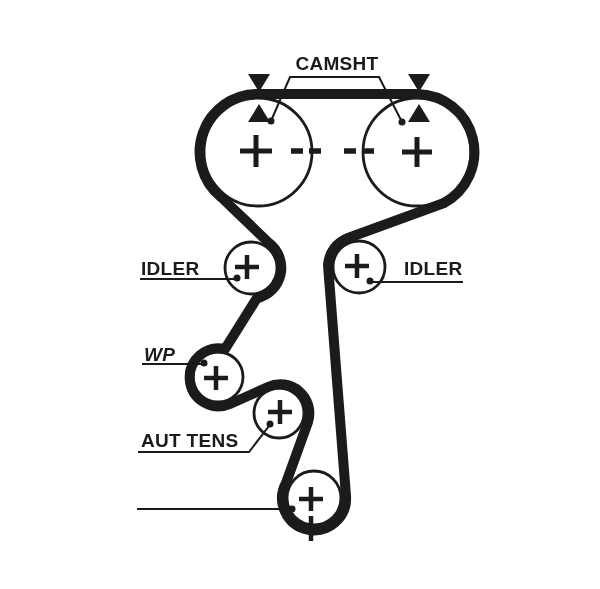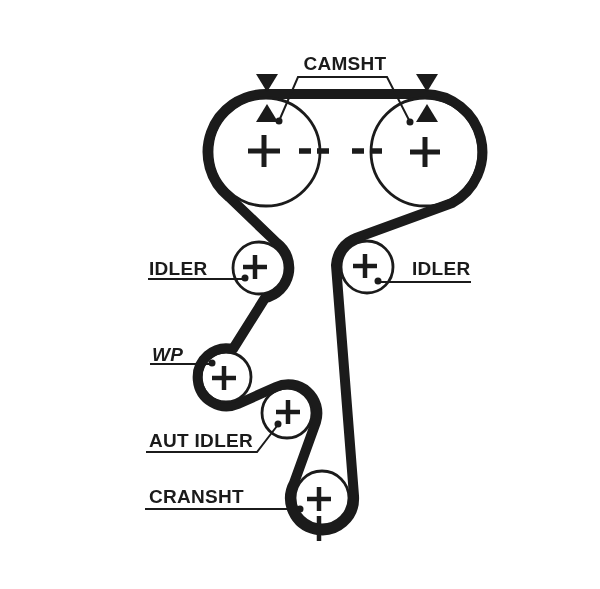--- a/index.html
+++ b/index.html
@@ -5,21 +5,20 @@
   :root { --ink: #1b1b1b; --bg: #ffffff; }
   * { margin: 0; padding: 0; box-sizing: border-box; }
   html, body { background: var(--bg); }
   .stage {
     position: relative;
     width: 568px;
     height: 589px;
     background: var(--bg);
     overflow: hidden;
     font-family: "Liberation Sans", sans-serif;
-    margin-left: 8px;
   }
   .stage svg { position: absolute; left: 0; top: 0; }
   .belt {
     fill: none;
     stroke: var(--ink);
     stroke-width: 10;
     stroke-linejoin: round;
     stroke-linecap: round;
   }
   .pulley {
@@ -168,15 +167,14 @@
     <g>
       <polygon class="tri" points="408,74 430,74 419,92"></polygon>
       <polygon class="tri" points="419,104 408,122 430,122"></polygon>
     </g>
   </svg>
 
   <div class="label centered" style="left:289px; top:54px; width:96px;">CAMSHT</div>
   <div class="label" style="left:141px; top:259px;">IDLER</div>
   <div class="label" style="left:404px; top:259px;">IDLER</div>
   <div class="label" style="left:144px; top:345px;font-style:italic;">WP</div>
-  <div class="label" style="left:141px; top:431px;">AUT IDLER</div>
-  <div class="label" style="left:141px; top:487px;">CRANSHT</div>
+  <div class="label" style="left:141px; top:431px;">AUT TENS</div>
 </div>
 
 </body></html>

